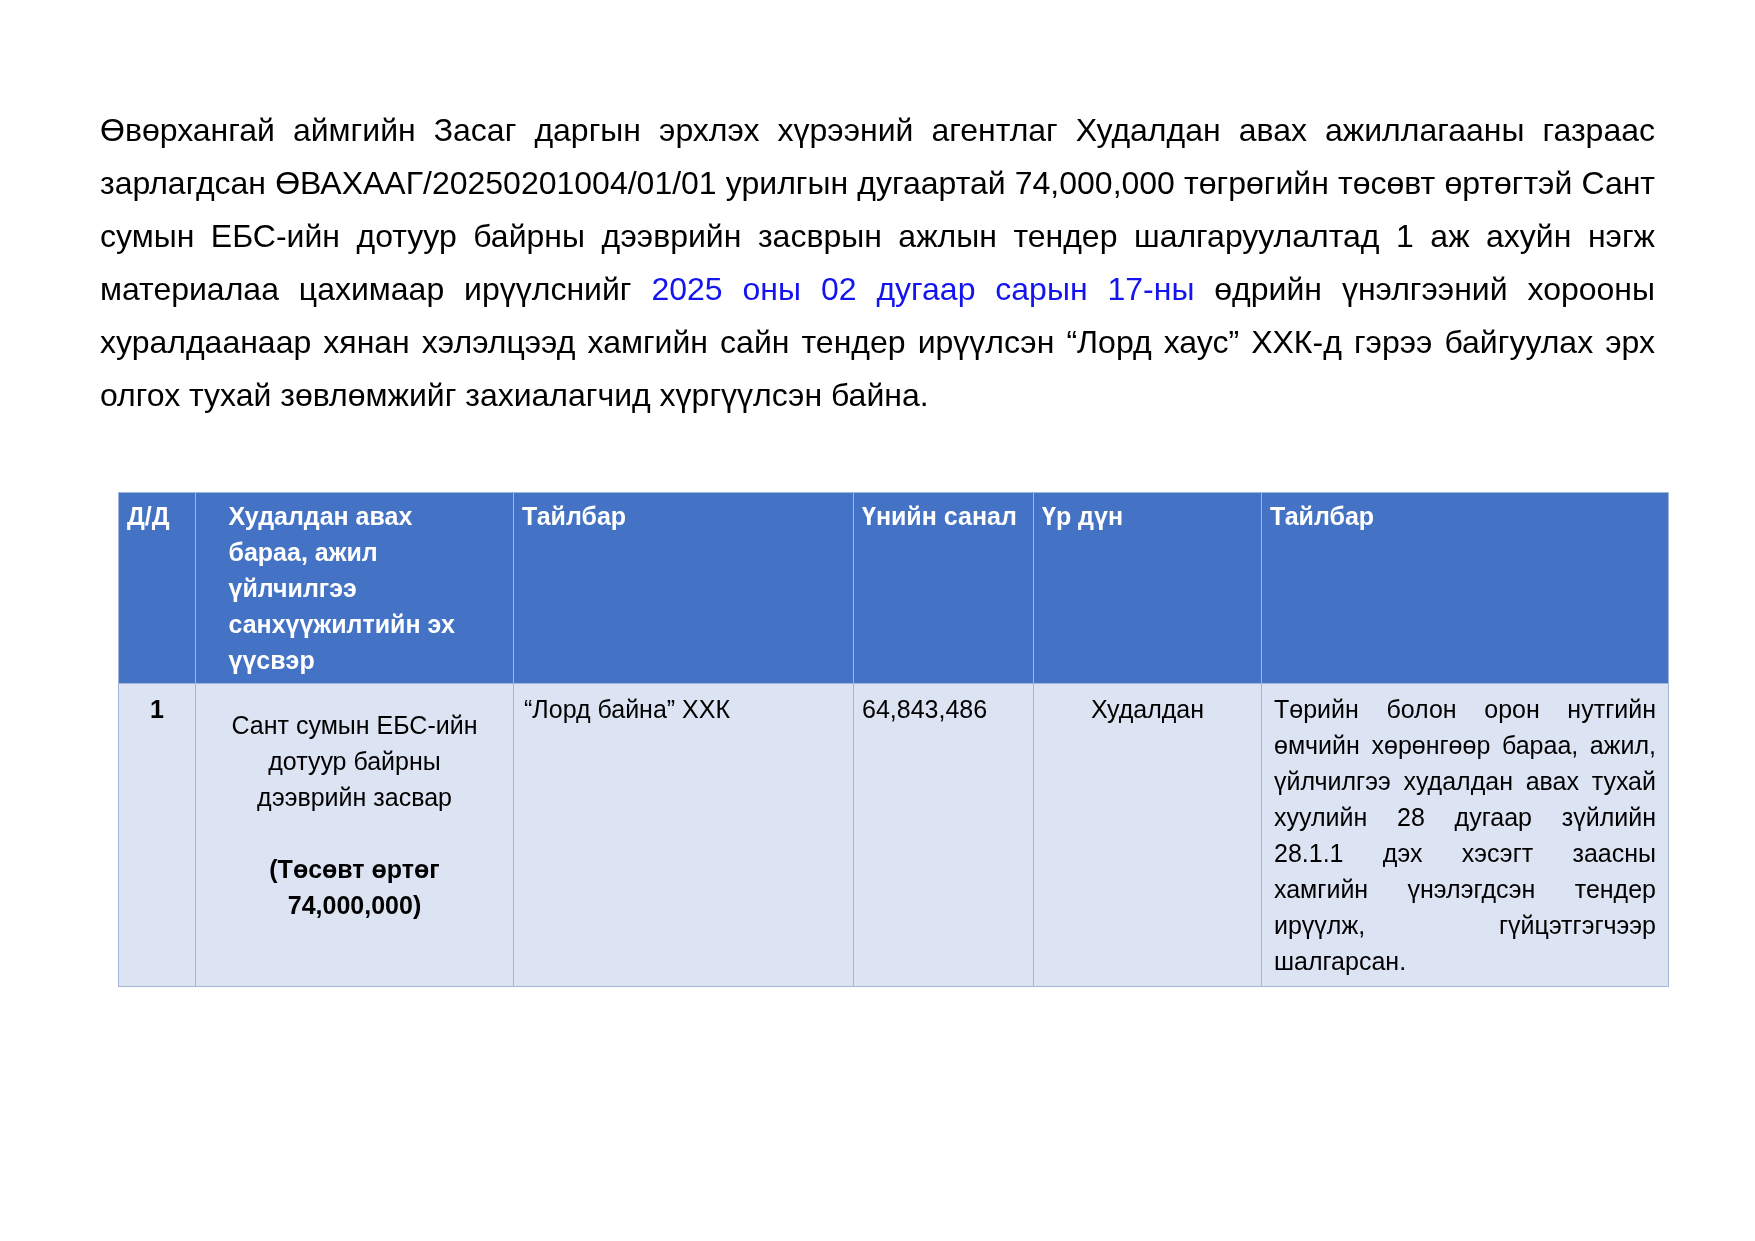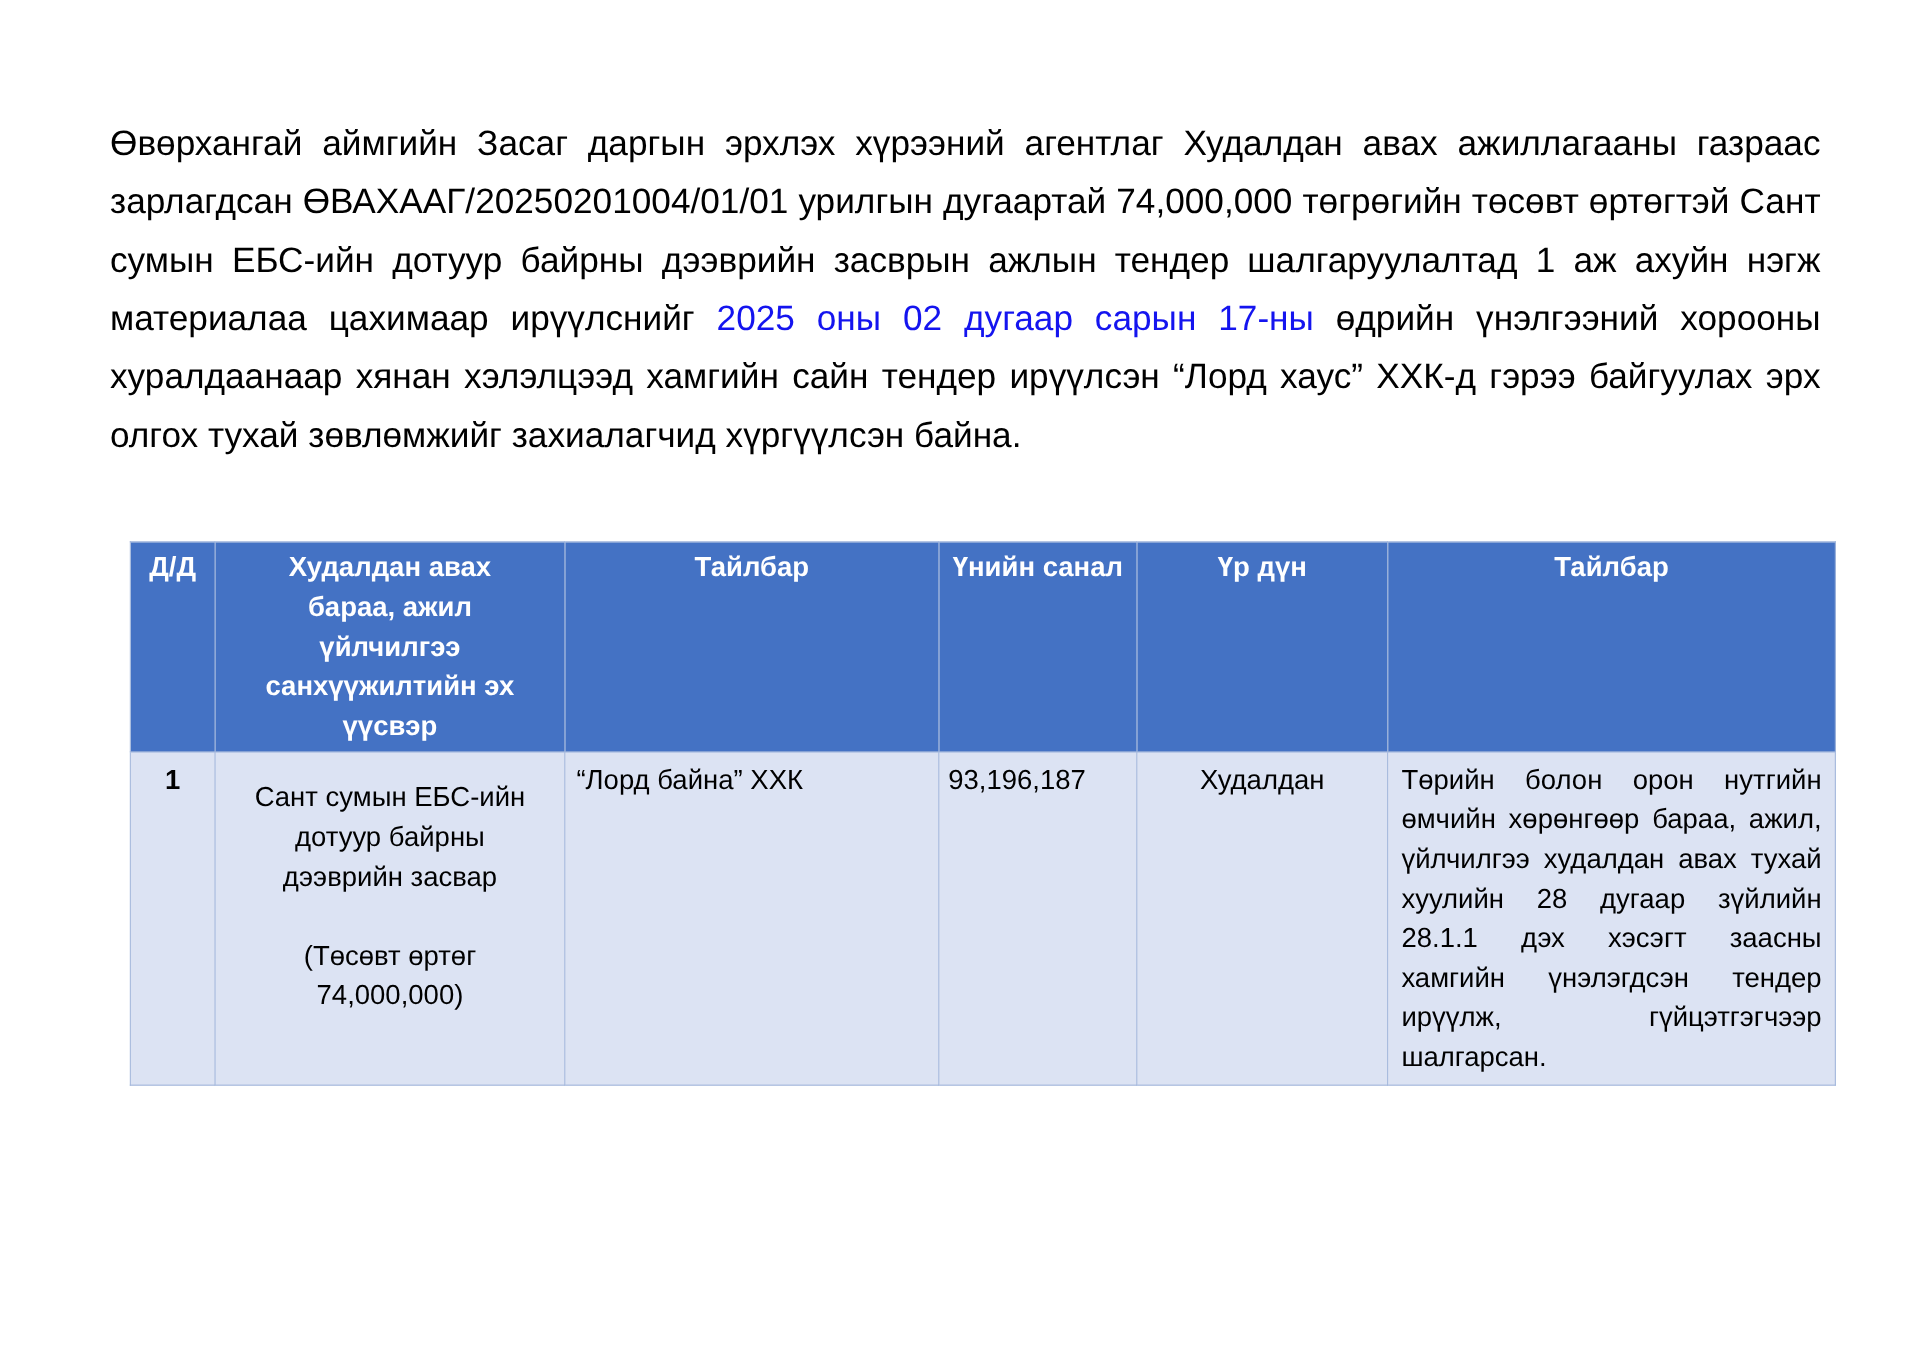--- a/index.html
+++ b/index.html
@@ -39,42 +39,42 @@
   .summary-table td {
     border: 1.5px solid #A3B7DC;
     vertical-align: top;
     font-size: 25px;
     line-height: 36px;
   }
   .summary-table th {
     background: #4472C4;
     color: #ffffff;
     font-weight: bold;
-    text-align: center;
+    text-align: left;
     padding: 5px 8px;
   }
   .summary-table tr.header-row { height: 172px; }
   .summary-table tr.data-row   { height: 283px; }
   .summary-table td {
     background: #DCE3F3;
     padding: 7px 12px;
   }
   .col-num    { width: 77px;  }
   .col-item   { width: 318px; }
   .col-part   { width: 340px; }
   .col-price  { width: 180px; }
   .col-result { width: 228px; }
   .col-note   { width: 407px; }
 
   .hdr-narrow { width: 252px; margin: 0 auto; }
 
   td.cell-num    { text-align: center; font-weight: bold; }
   td.cell-item   { text-align: center; }
   .item-inner    { width: 252px; margin: 16px auto; }
-  .item-budget   { margin-top: 36px; }
+  .item-budget   { margin-top: 36px; font-weight: bold; }
   td.cell-part   { text-align: left; padding-left: 10px; }
   td.cell-price  { text-align: left; padding-left: 8px; }
   td.cell-result { text-align: center; }
   td.cell-note   { text-align: justify; }
 </style>
 </head>
 <body>
 
 <div class="content">
 
@@ -101,20 +101,20 @@
         <th>Үр дүн</th>
         <th>Тайлбар</th>
       </tr>
       <tr class="data-row">
         <td class="cell-num">1</td>
         <td class="cell-item">
           <div class="item-inner">Сант сумын ЕБС-ийн дотуур байрны дээврийн засвар</div>
           <div class="item-inner item-budget">(Төсөвт өртөг 74,000,000)</div>
         </td>
         <td class="cell-part">“Лорд байна” ХХК</td>
-        <td class="cell-price">93,196,187</td>
+        <td class="cell-price">64,843,486</td>
         <td class="cell-result">Худалдан</td>
         <td class="cell-note">Төрийн болон орон нутгийн өмчийн хөрөнгөөр бараа, ажил, үйлчилгээ худалдан авах тухай хуулийн 28 дугаар зүйлийн 28.1.1 дэх хэсэгт заасны хамгийн үнэлэгдсэн тендер ирүүлж, гүйцэтгэгчээр шалгарсан.</td>
       </tr>
     </tbody>
   </table>
 
 </div>
 
 </body></html>

